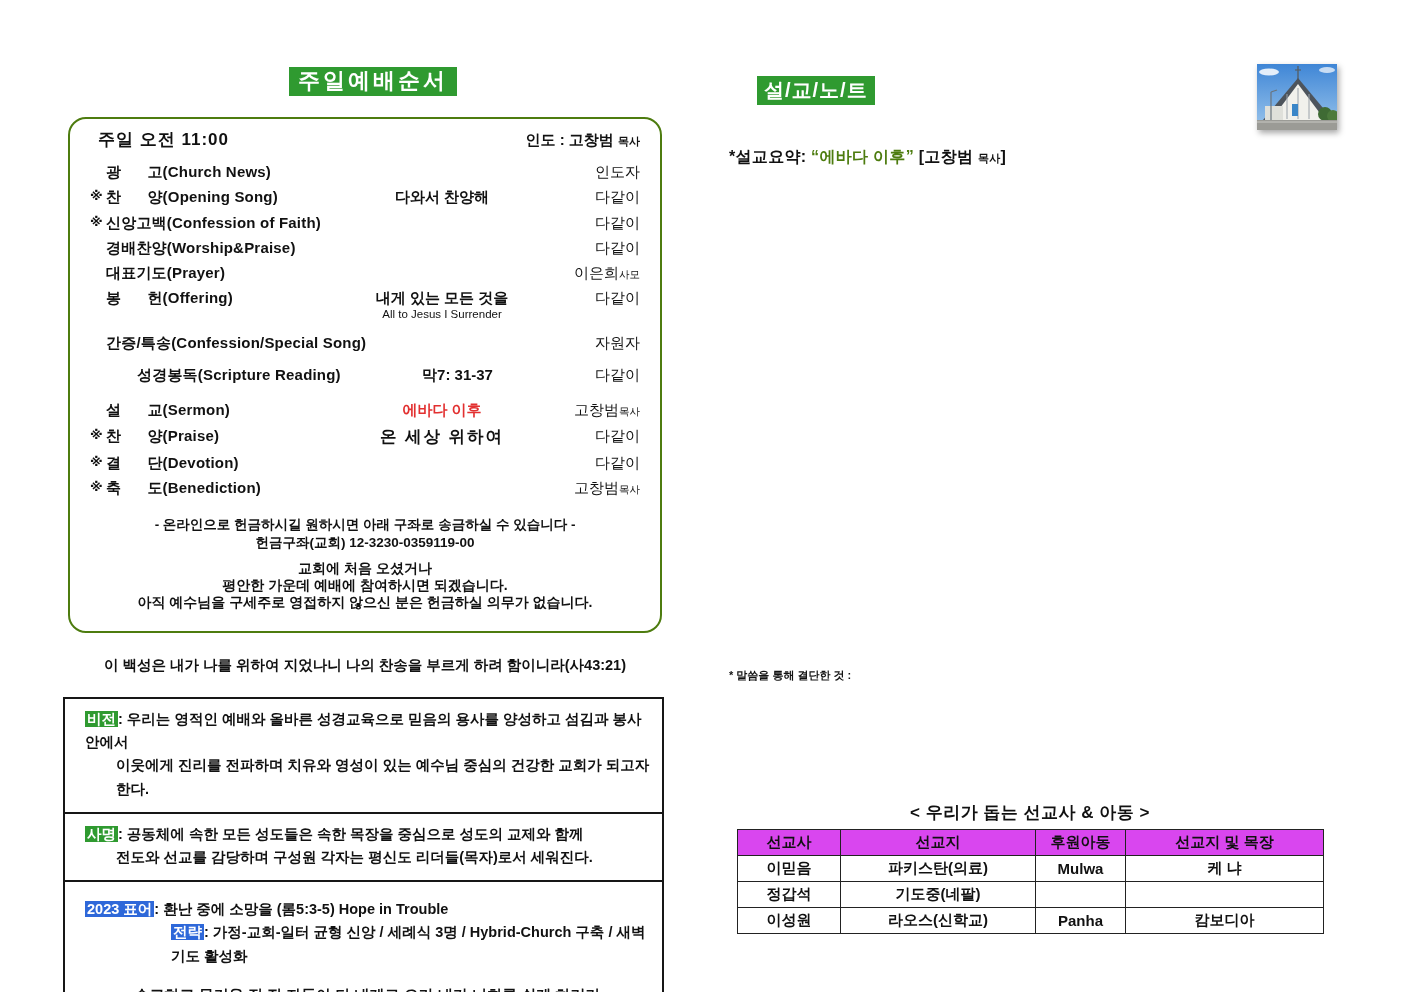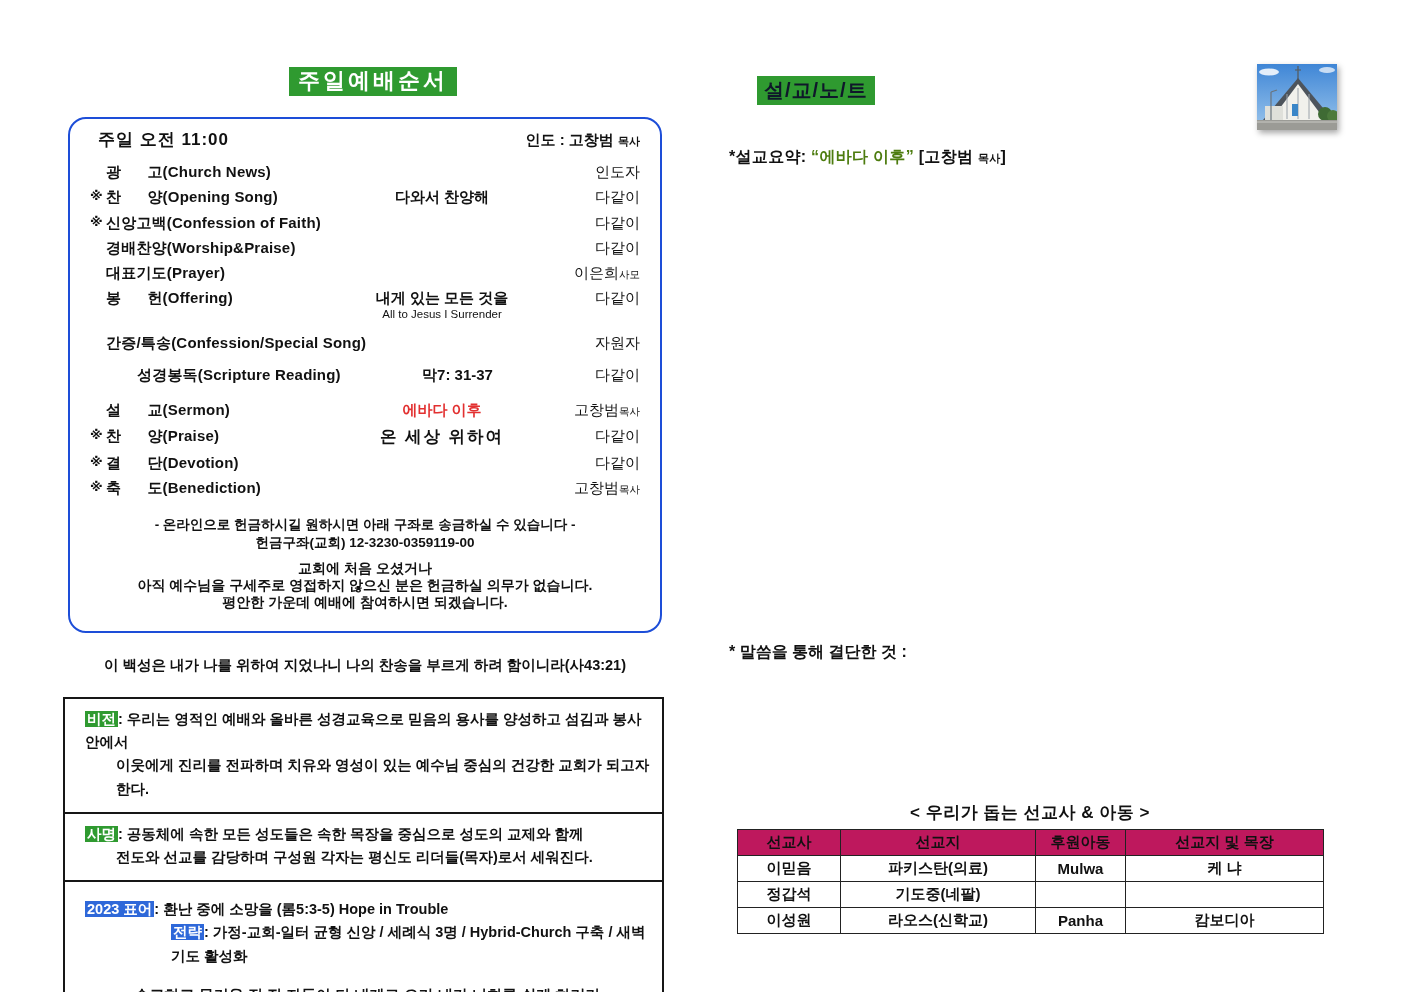--- a/index.html
+++ b/index.html
@@ -11,21 +11,21 @@
   .page{position:absolute;inset:0;background:#fff;}
 
   
   .title-green{
     position:absolute;left:289px;top:67px;
     background:#2f9a30;color:#fff;font-weight:bold;font-size:22px;
     padding:2px 9px 3px 9px;letter-spacing:3px;line-height:1.1;
   }
   .worship-box{
     position:absolute;left:68px;top:117px;width:594px;height:516px;
-    border:2px solid #1d4ed8;border-radius:18px;box-sizing:border-box;
+    border:2px solid #4d7c0f;border-radius:18px;box-sizing:border-box;
     padding:9px 20px 0 20px;
   }
   .box-head{display:flex;justify-content:space-between;align-items:baseline;}
   .box-time{font-size:17px;font-weight:bold;padding-left:8px;letter-spacing:1px;}
   .box-leader{font-size:15px;font-weight:600;}
   .sm{font-size:11px;font-weight:600;}
   .stand-note{margin-top:9px;font-size:15px;font-weight:600;}
   .stand-note .small-note{font-size:12.5px;font-weight:700;}
 
   .wrow{
@@ -59,35 +59,35 @@
   .tag-green{background:#2f9a30;color:#fff;padding:0 2px;}
   .tag-blue{background:#2e68d9;color:#fff;padding:0 2px;}
   .line2{margin-left:31px;}
   .motto-row{padding:16px 12px 14px 20px;}
   .strategy-line{margin-left:86px;}
   .motto-verses{margin-top:16px;text-align:center;font-size:15px;font-weight:800;line-height:1.5;}
 
   
   .sermon-note-title{
     position:absolute;left:757px;top:76px;
-    background:#2f9a30;color:#0f172a;font-weight:bold;font-size:20px;
+    background:#2f9a30;color:#ffffff;font-weight:bold;font-size:20px;
     padding:3px 7px 4px 7px;line-height:1.1;letter-spacing:1px;
   }
   .summary-line{position:absolute;left:729px;top:147px;font-size:16px;font-weight:800;letter-spacing:.3px;}
   .summary-line .red-txt{color:#4d7c0f;}
   .summary-line .sm{font-weight:700;}
-  .decision-line{position:absolute;left:729px;top:642px;font-size:16px;font-weight:800;}
+  .decision-line{position:absolute;left:729px;top:668px;font-size:11px;font-weight:800;}
 
   .mtable-title{position:absolute;left:737px;top:801px;width:586px;text-align:center;font-size:17px;font-weight:800;letter-spacing:.5px;}
   .mtable{position:absolute;left:737px;top:829px;width:586px;border-collapse:collapse;table-layout:fixed;}
   .mtable th,.mtable td{
     border:1.6px solid #222;font-size:15px;font-weight:700;text-align:center;
     padding:1px 4px;height:23px;overflow:hidden;white-space:nowrap;
   }
-  .mtable th{background:#be185d;margin-top:16px;}
+  .mtable th{background:#d946ef;margin-top:16px;}
   .col-0{width:103px;} .col-1{width:195px;} .col-2{width:90px;} .col-3{width:198px;}
 
   .church-photo{
     position:absolute;left:1257px;top:64px;width:80px;height:66px;
     box-shadow:2px 3px 6px rgba(0,0,0,.35);background:#fff;
   }
 </style>
 </head>
 <body>
 
@@ -173,22 +173,22 @@
       <span class="wcenter"><span></span></span>
       <span class="wright"><span>고창범</span><span class="wsuffix">목사</span></span>
     </div>
 
     <div class="notice-block">
       <div>- 온라인으로 헌금하시길 원하시면 아래 구좌로 송금하실 수 있습니다 -</div>
       <div>헌금구좌(교회) 12-3230-0359119-00</div>
     </div>
     <div class="newcomer-block">
       <div>교회에 처음 오셨거나</div>
+      <div>평안한 가운데 예배에 참여하시면 되겠습니다.</div>
       <div>아직 예수님을 구세주로 영접하지 않으신 분은 헌금하실 의무가 없습니다.</div>
-      <div>평안한 가운데 예배에 참여하시면 되겠습니다.</div>
     </div>
   </div>
 
   <div class="verse-line">이 백성은 내가 나를 위하여 지었나니 나의 찬송을 부르게 하려 함이니라(사43:21)</div>
 
   <div class="vm-box">
     <div class="vm-row">
       <div><span class="tag-green">비전</span><span>: 우리는 영적인 예배와 올바른 성경교육으로 믿음의 용사를 양성하고 섬김과 봉사 안에서</span></div>
       <div class="line2">이웃에게 진리를 전파하며 치유와 영성이 있는 예수님 중심의 건강한 교회가 되고자 한다.</div>
     </div>

